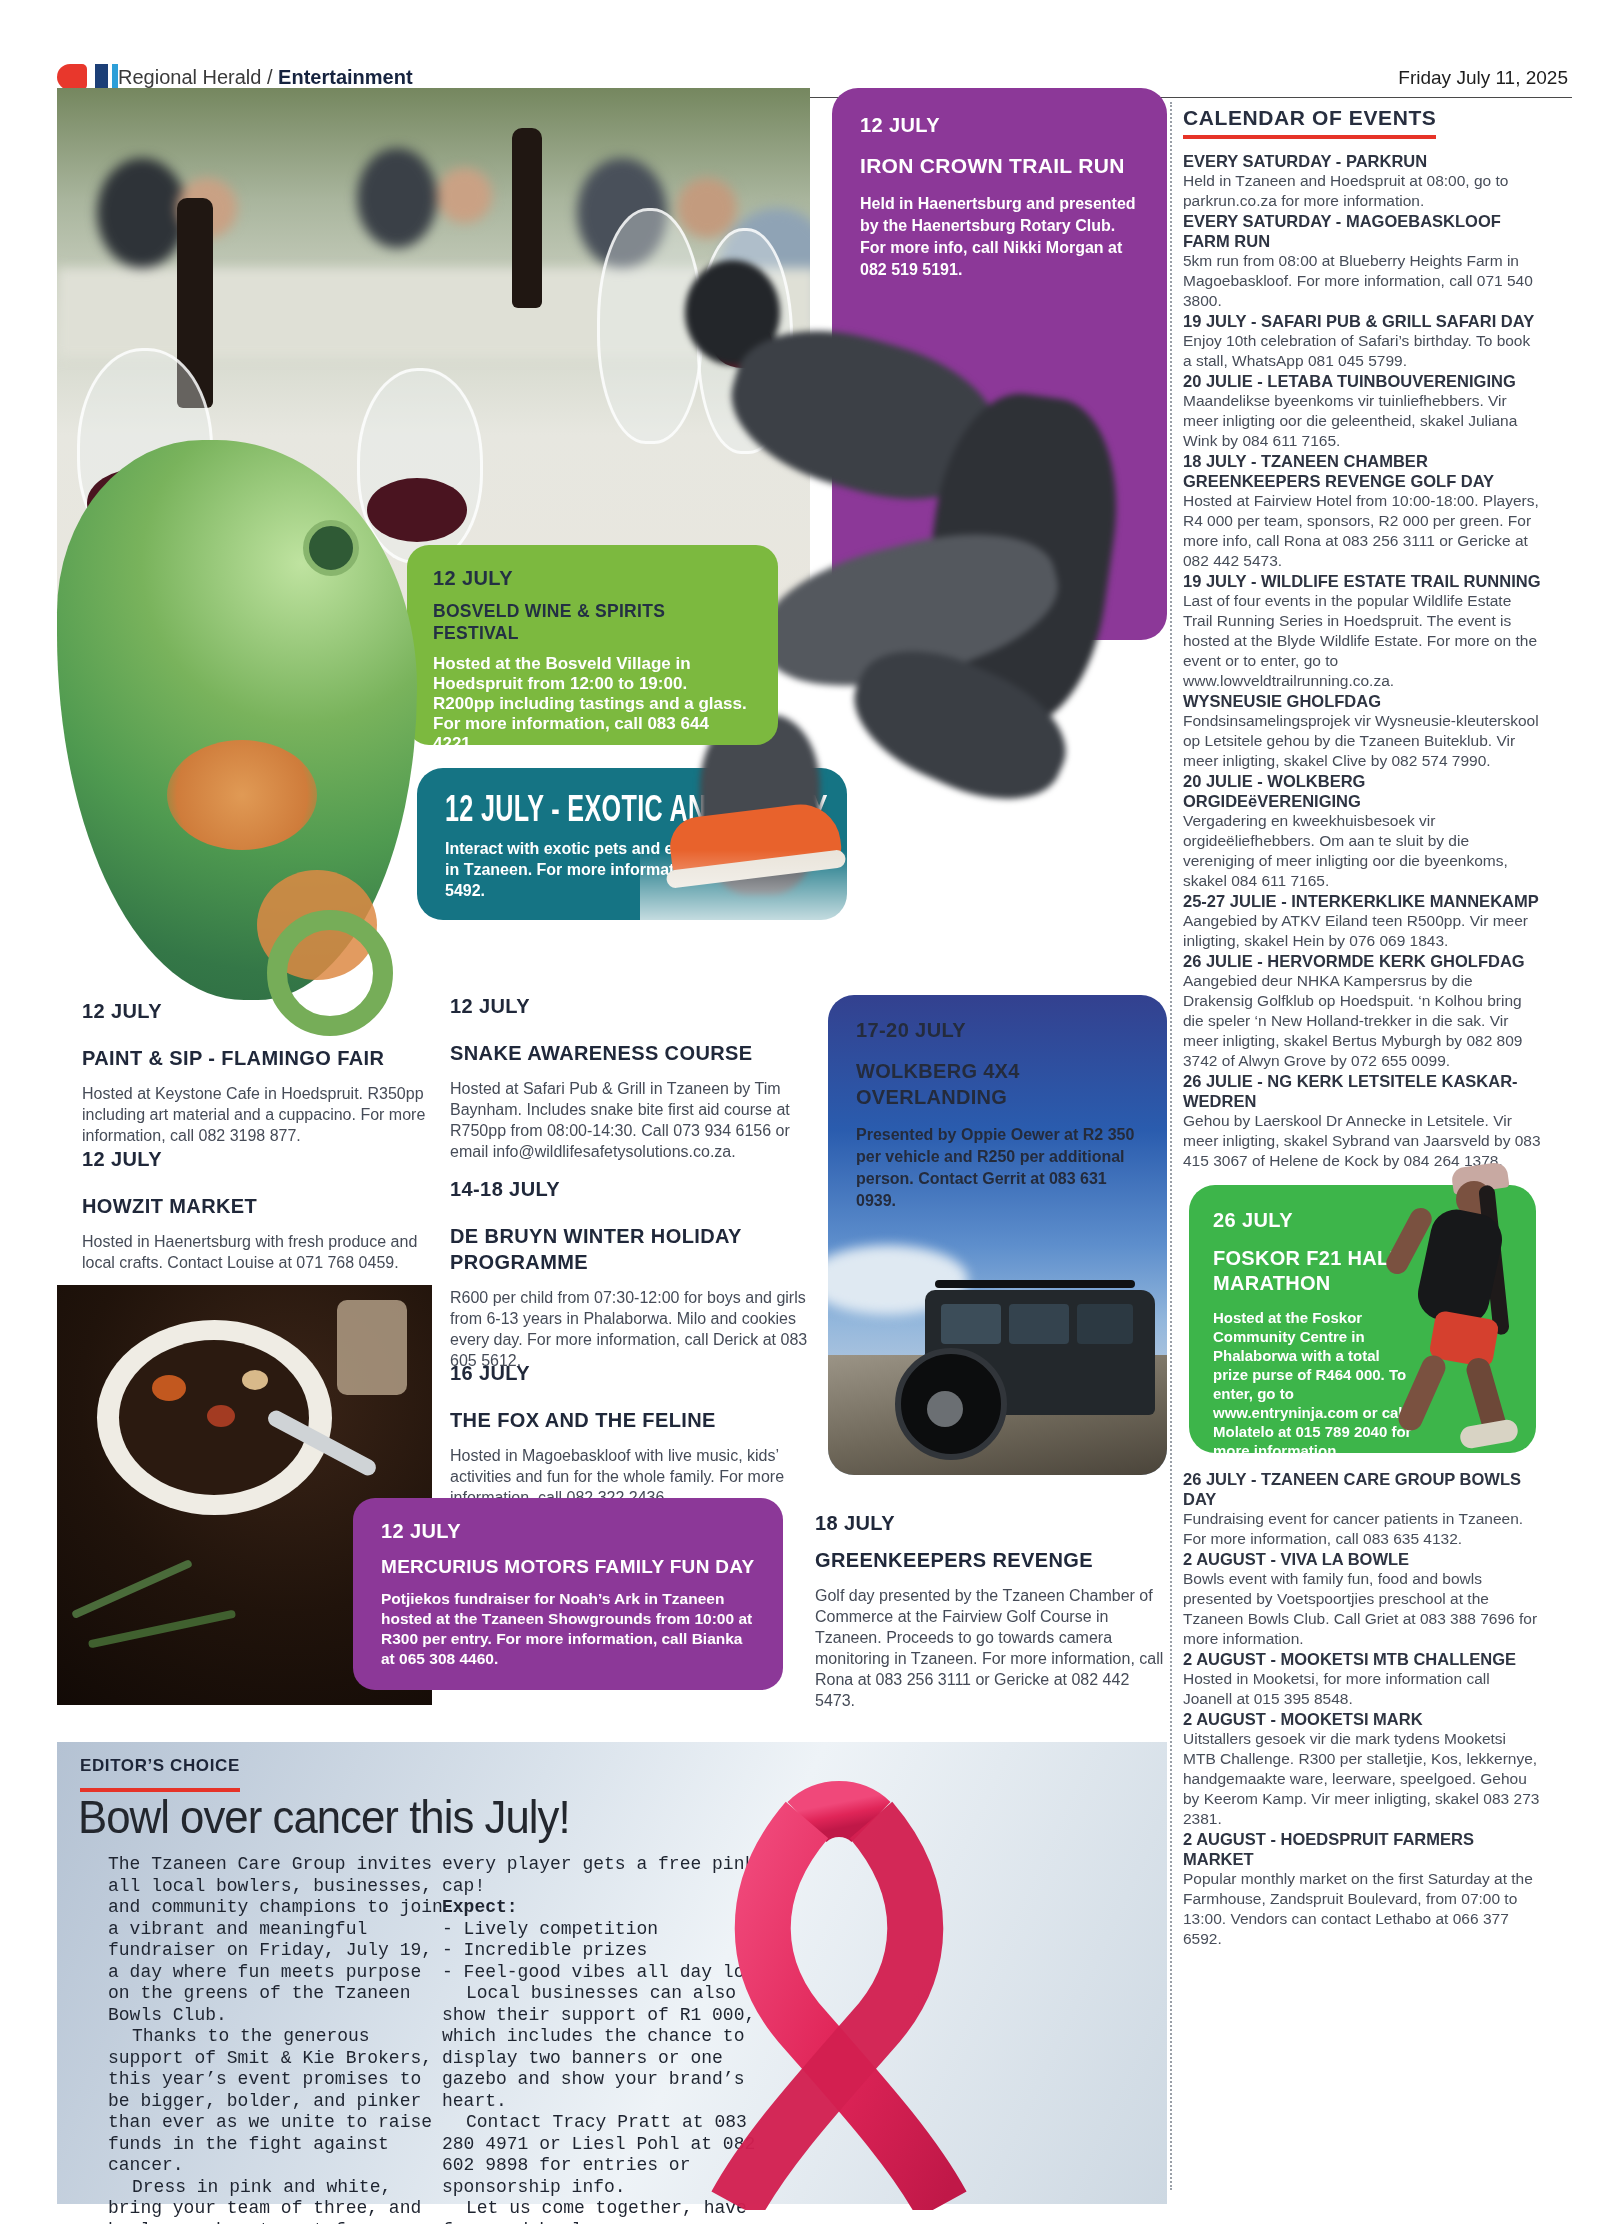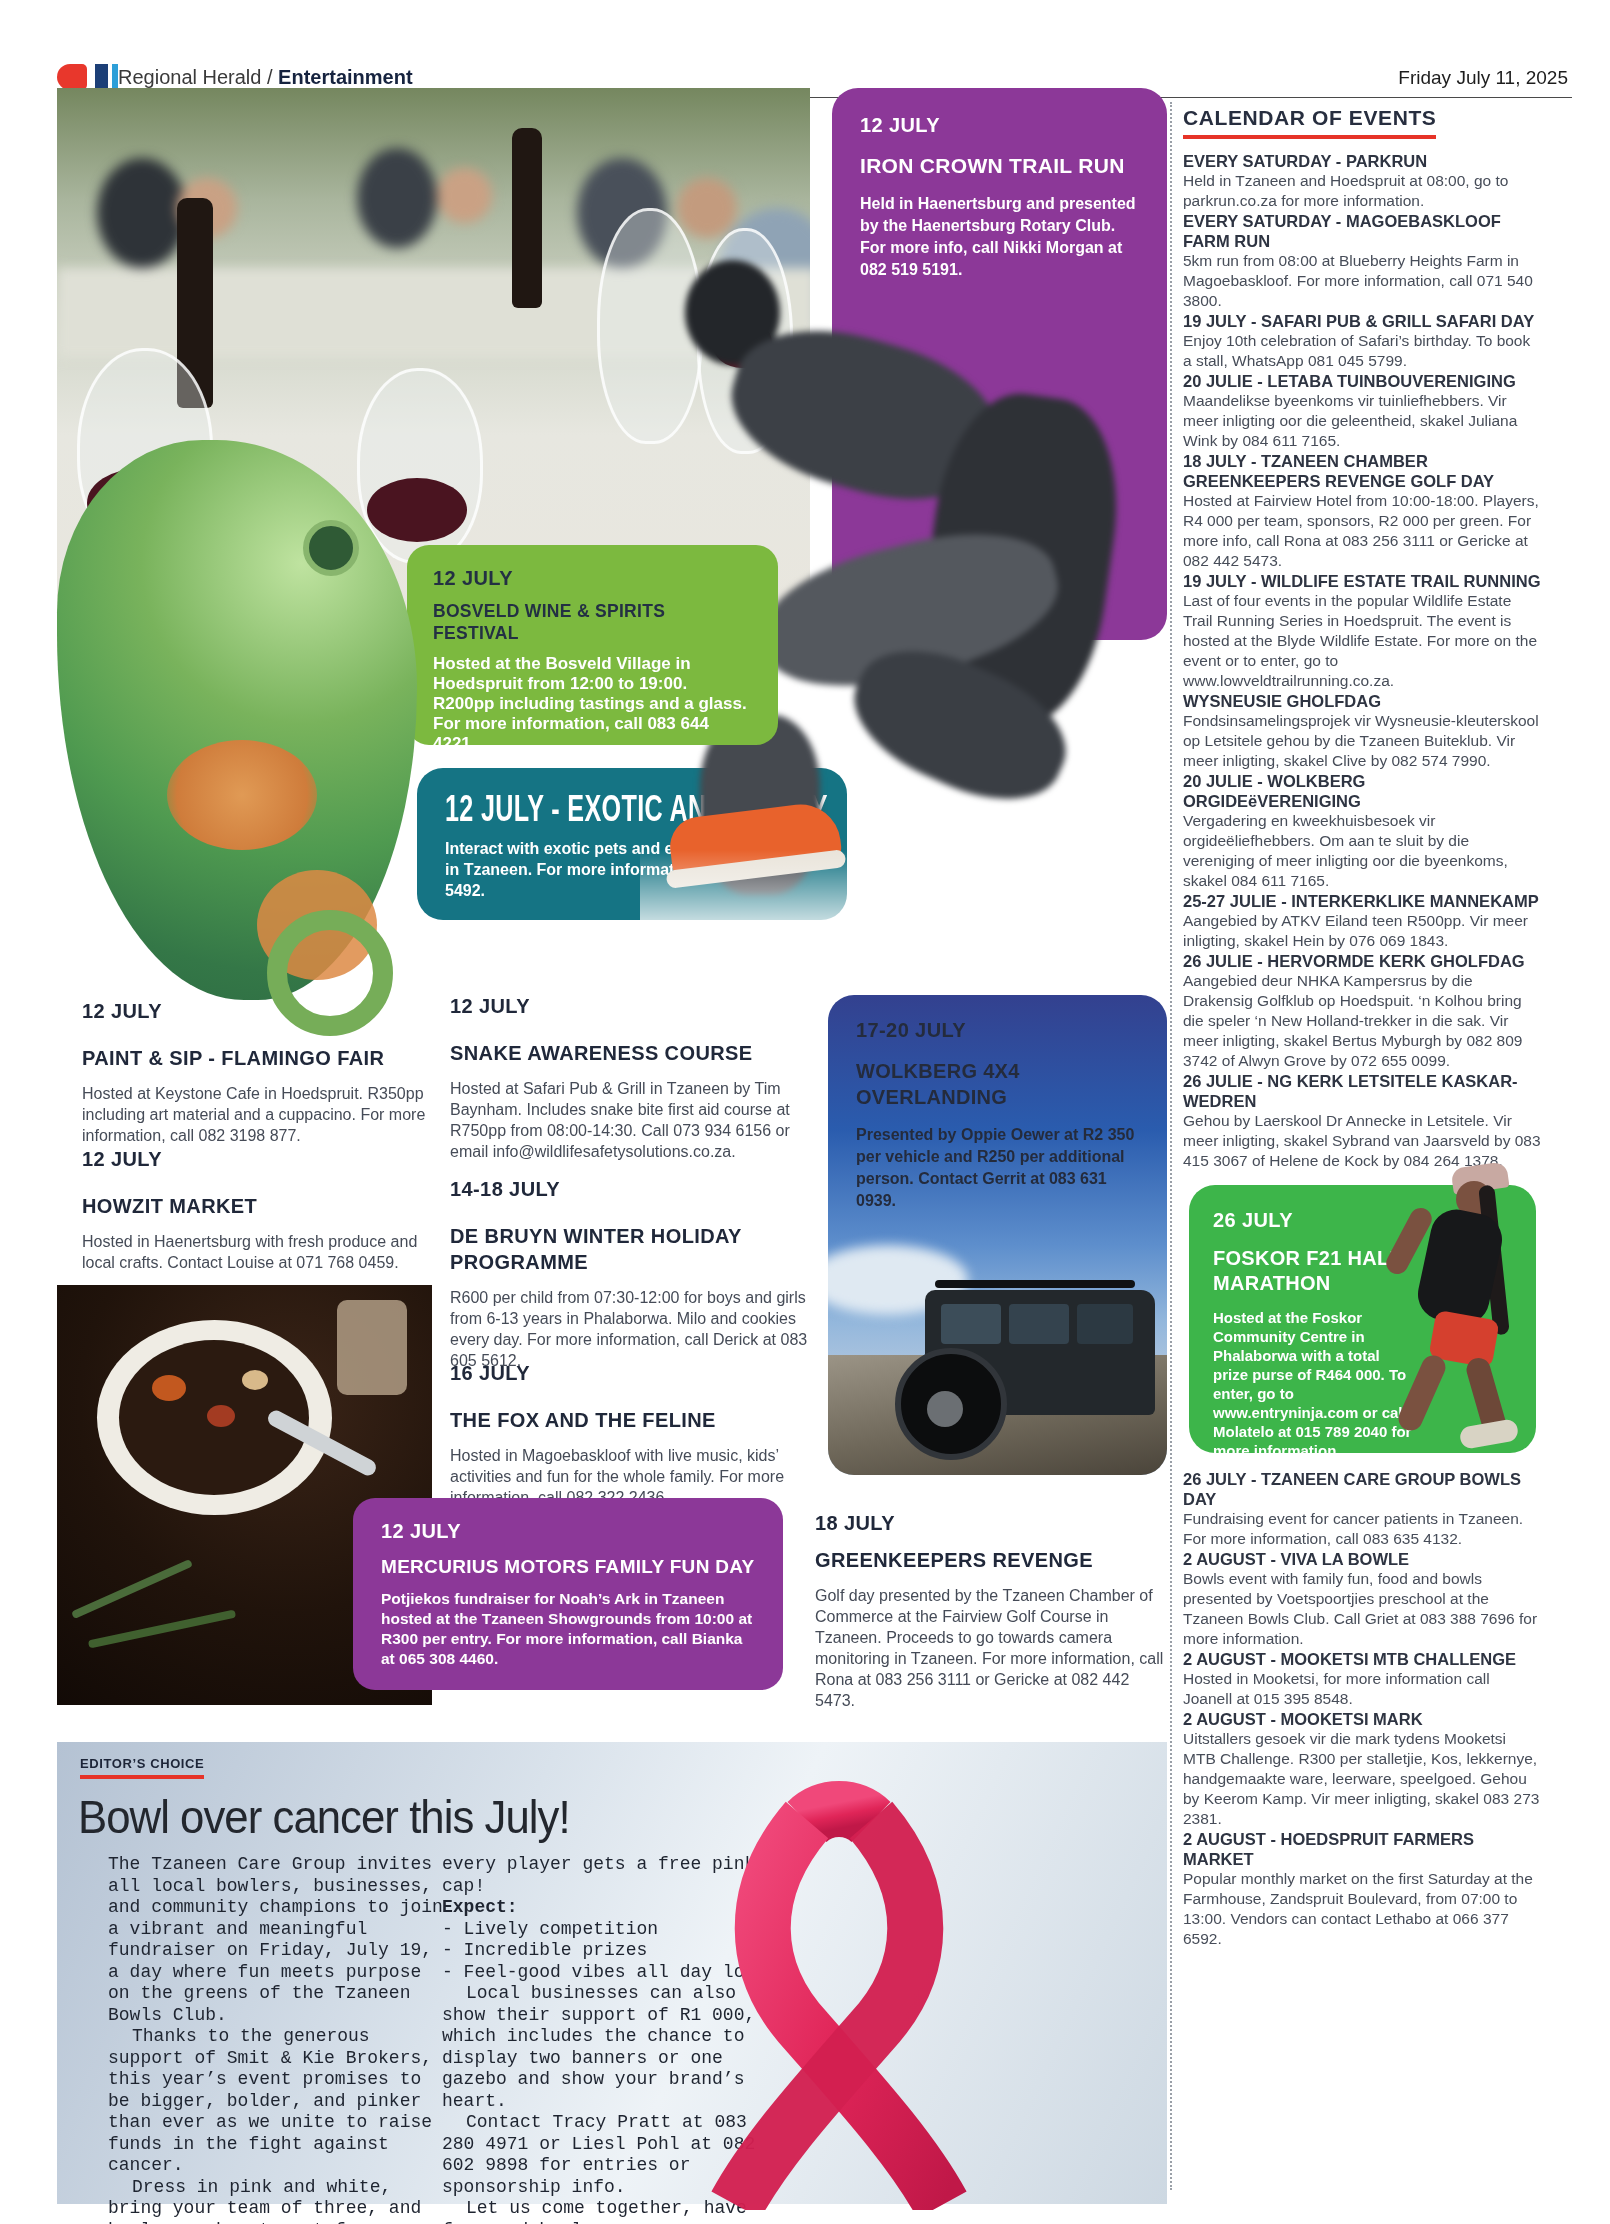--- a/index.html
+++ b/index.html
@@ -50,22 +50,22 @@
   .soft{filter:blur(6px);}
   .glass{position:absolute;border:3px solid rgba(255,255,255,.8);background:rgba(235,240,240,.35);
          border-radius:48% 48% 46% 46%;}
   .wineliq{position:absolute;background:#4a1420;border-radius:50%;}
   .bottle{position:absolute;background:#201712;border-radius:10px 10px 6px 6px;}
   .cham-body{position:absolute;inset:0;border-radius:42% 58% 46% 54%/32% 46% 58% 68%;
      background:radial-gradient(circle at 68% 22%,#bfe3a0 0%,#79b35c 32%,#4f9a50 58%,#347747 82%,#2c6a42 100%);}
   .sky{background:linear-gradient(180deg,#33418f 0%,#2a5cae 28%,#5d8ecc 52%,#93b7dc 68%,#a8c2de 76%);}
   .fooddark{background:radial-gradient(circle at 62% 28%,#3a2417 0%,#20130b 55%,#120a06 100%);}
   .edpanel{background:linear-gradient(115deg,#b4c2d3 0%,#d9e2eb 38%,#eef3f7 58%,#cdd8e2 100%);}
-  .ed-label{font-size:13px;font-weight:800;color:#1d2538;letter-spacing:.6px;display:inline-block;
-            border-bottom:4px solid #e63328;padding-bottom:4px;}
+  .ed-label{font-size:17px;font-weight:800;color:#1d2538;letter-spacing:.6px;display:inline-block;
+            border-bottom:4px solid #e63328;padding-bottom:12px;}
   .ed-head{font-family:"Liberation Sans",sans-serif;font-weight:400;font-size:46px;color:#23272e;
            letter-spacing:-1px;transform:scaleX(.95);transform-origin:0 50%;white-space:nowrap;}
   .ed-col{font-family:Liberation Mono, monospace;font-size:18px;line-height:21.5px;color:#1e2430;}
   .ed-col p{margin:0;}
   .ed-col .ind{text-indent:24px;}
 </style>
 </head>
 <body>
 
 <div class="page">

